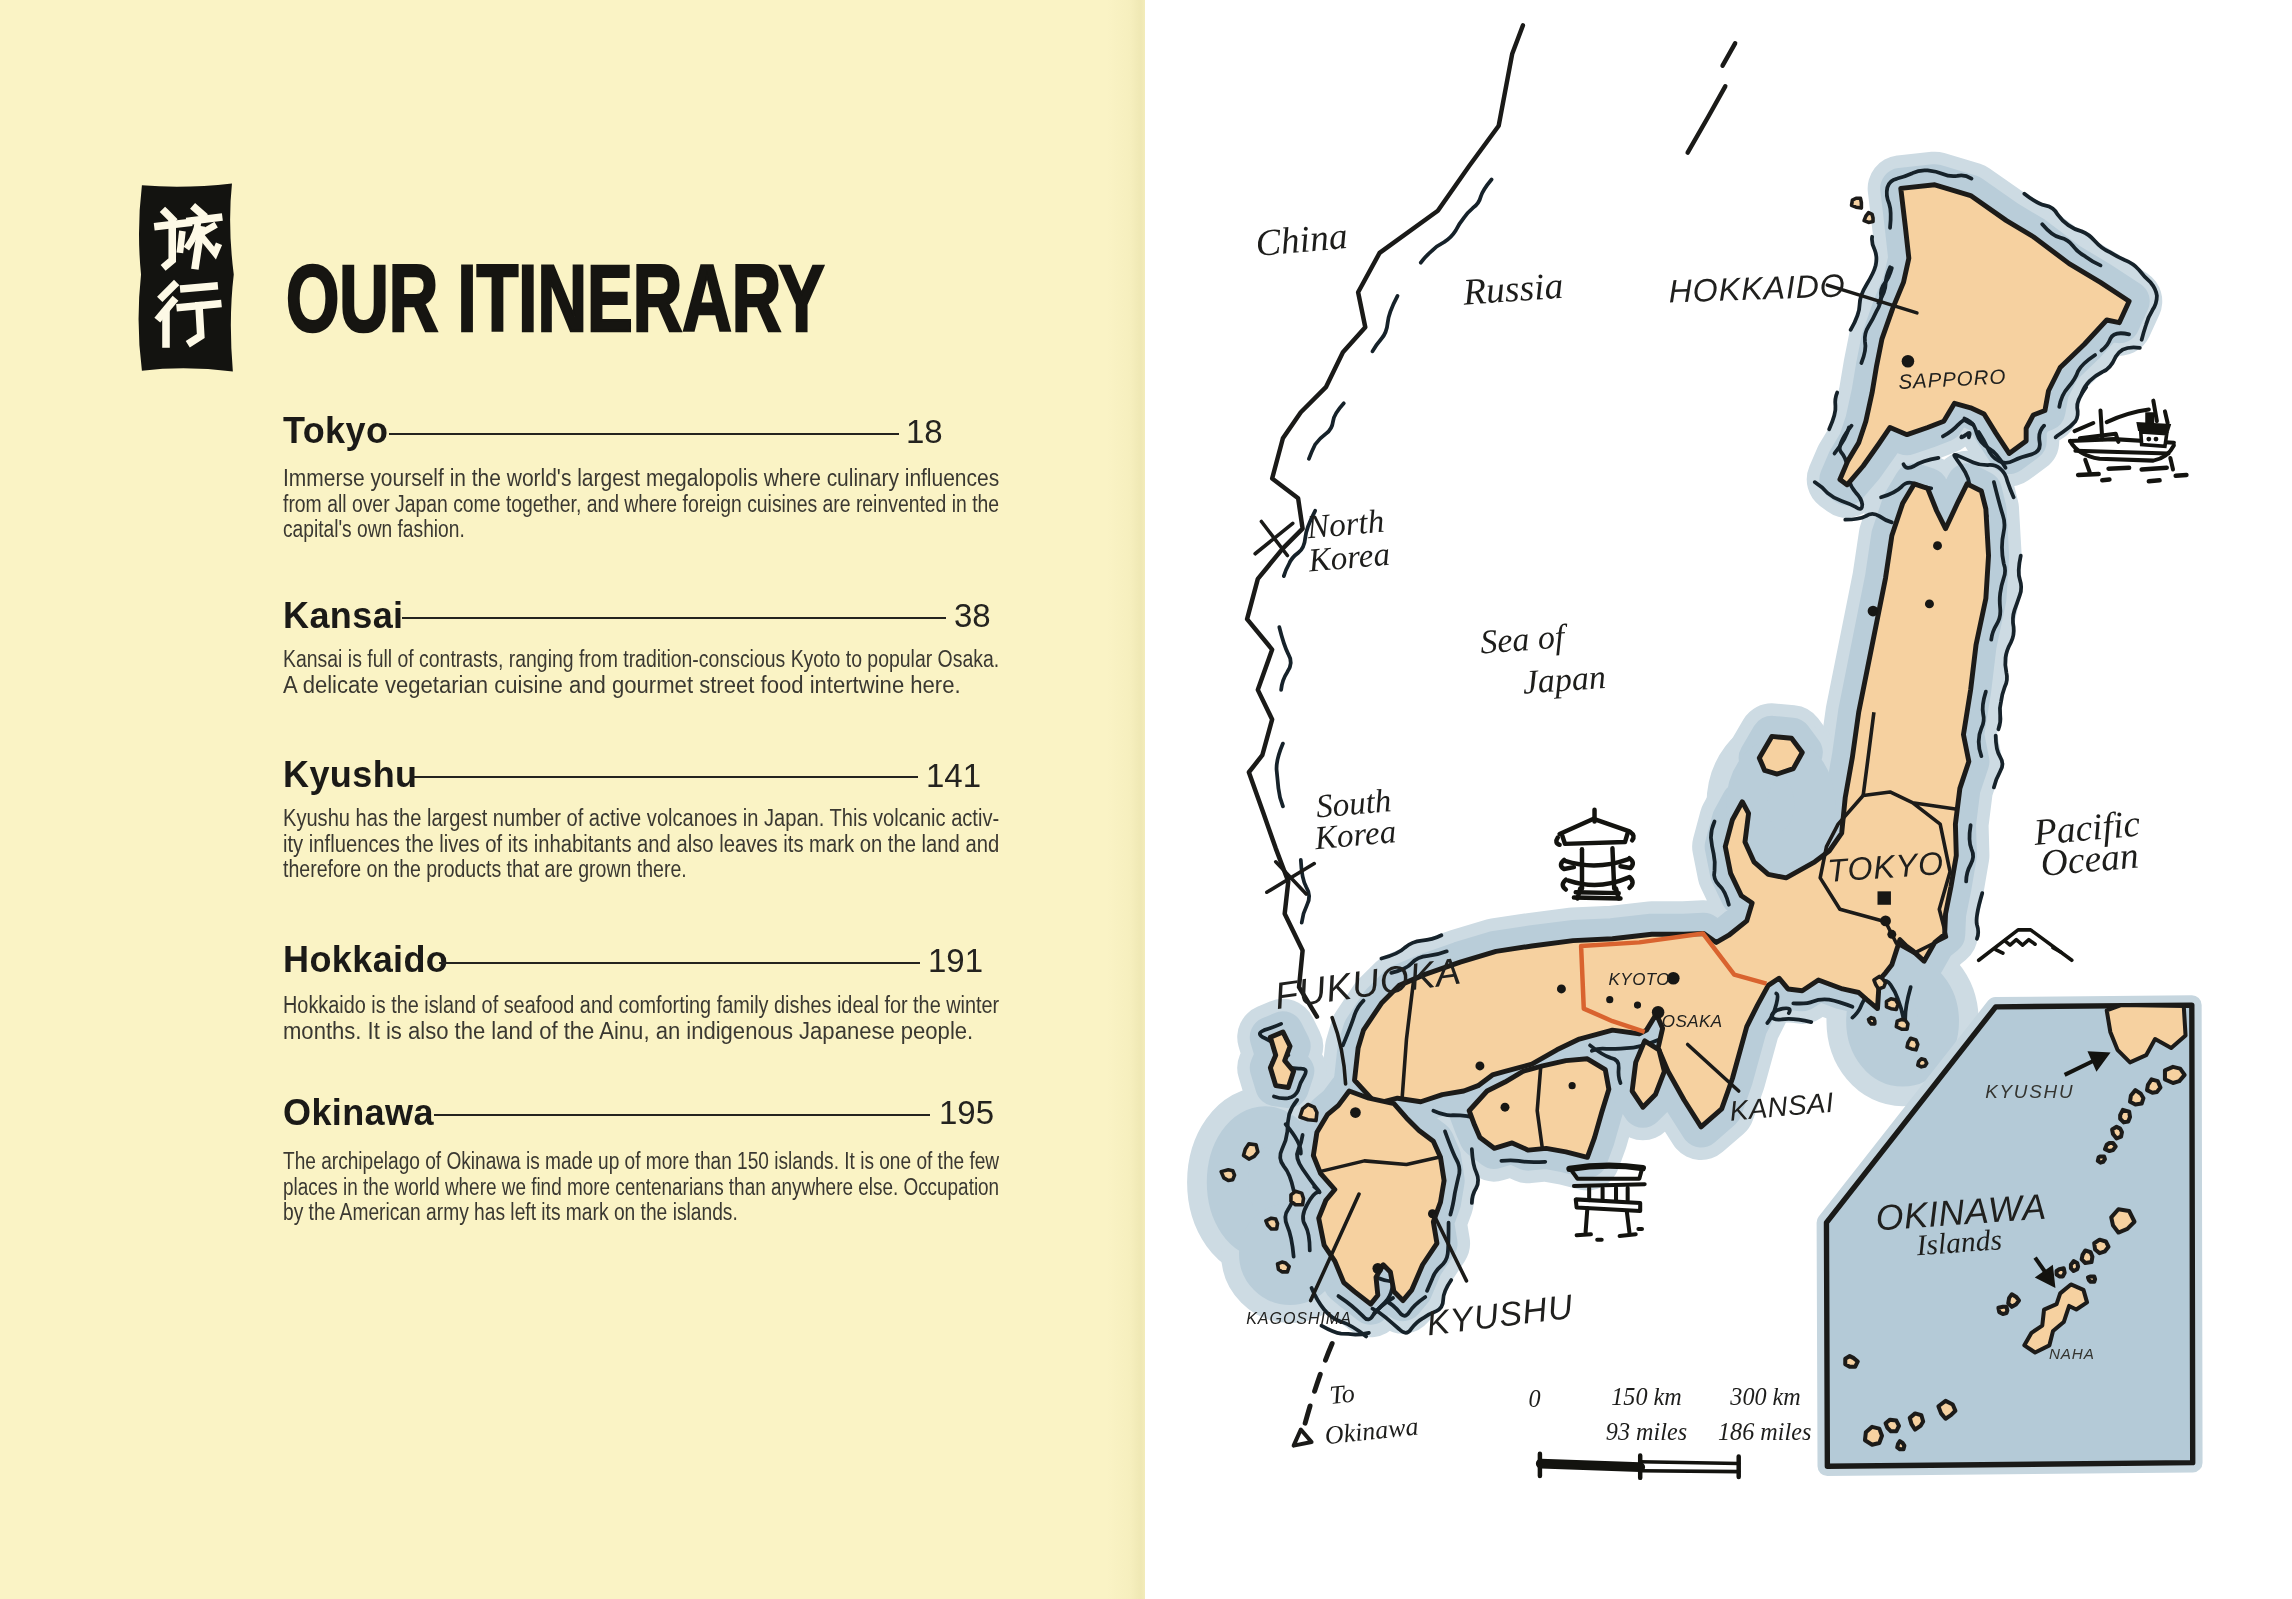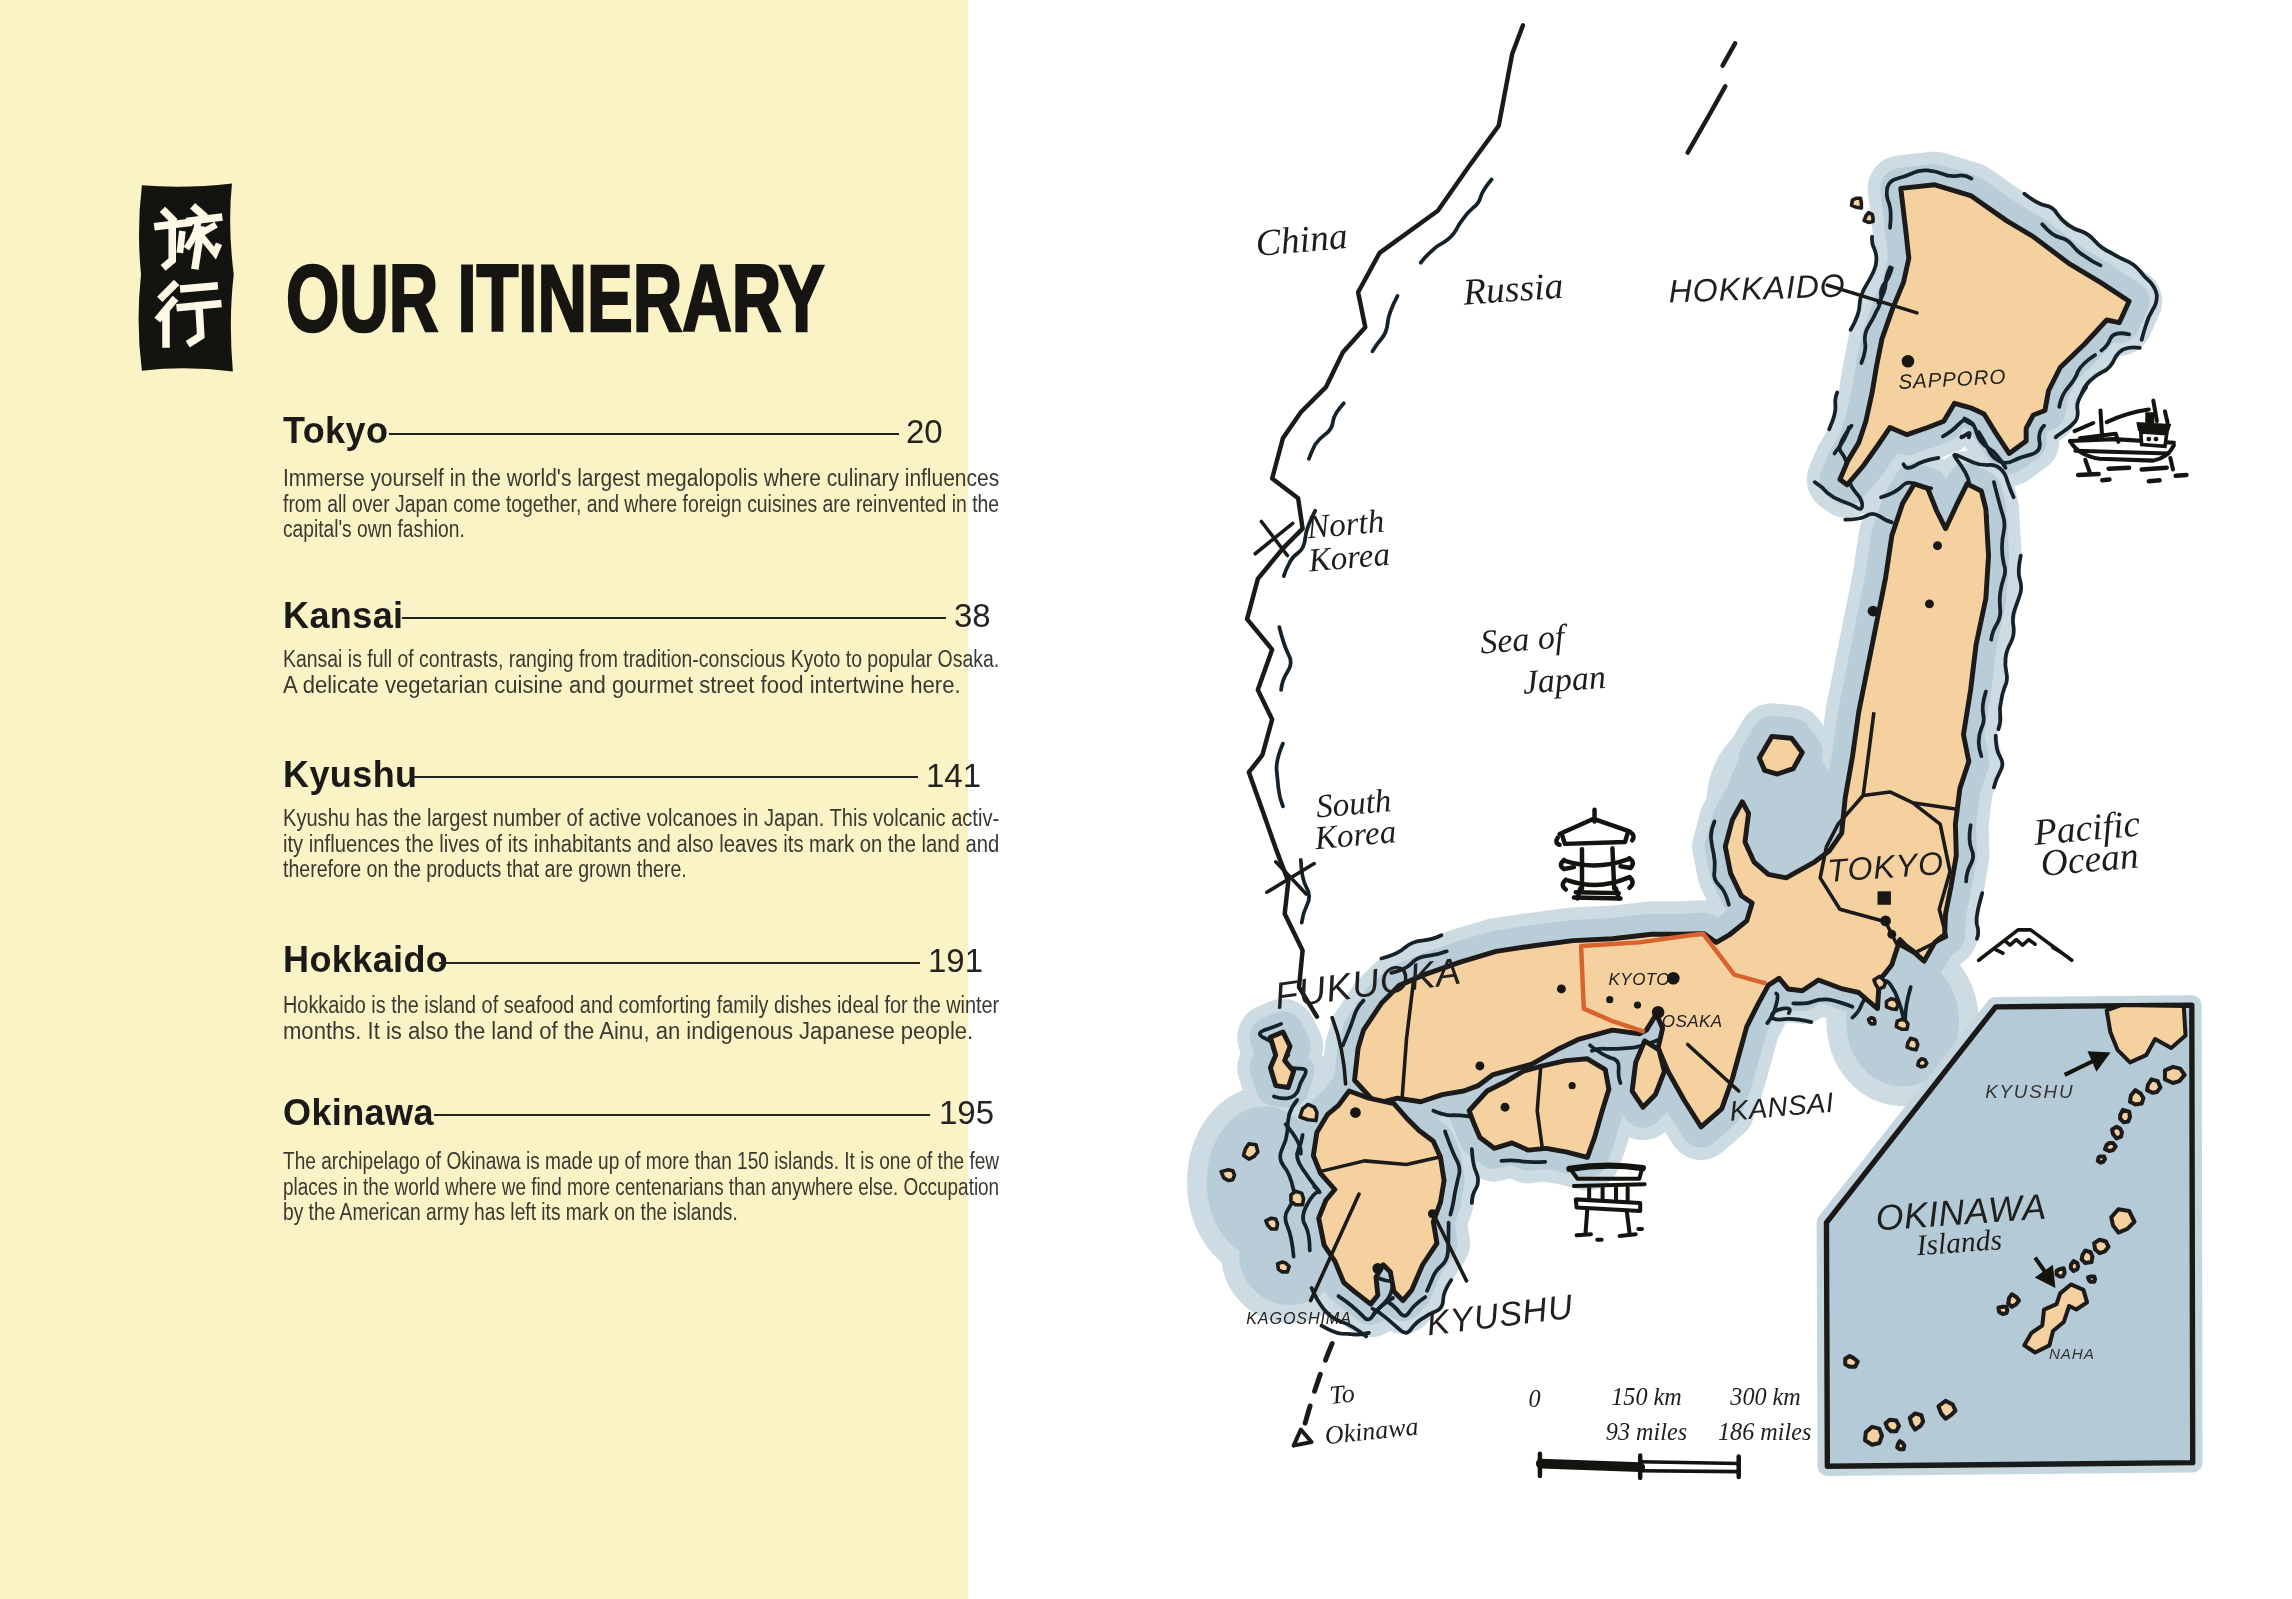--- a/index.html
+++ b/index.html
@@ -1,16 +1,16 @@
 <!DOCTYPE html>
 <html style="font-size:14.3px"><head><meta charset="utf-8">
 <style>
 html,body{margin:0;padding:0;background:#ffffff;width:2293px;height:1600px;overflow:hidden;}
 body{font-family:"Liberation Sans",sans-serif;position:relative;}
-#leftpage{position:absolute;left:0;top:0;width:968px;height:1600px;background:linear-gradient(90deg,#faf3c5 0px,#faf3c5 1107px,#f6efbe 1130px,#efe8b4 1141px,#f3ecba 1145px);}
+#leftpage{position:absolute;left:0;top:0;width:1145px;height:1600px;background:linear-gradient(90deg,#faf3c5 0px,#faf3c5 1107px,#f6efbe 1130px,#efe8b4 1141px,#f3ecba 1145px);}
 .h{position:absolute;left:283px;font-size:36px;font-weight:bold;color:#1b1a17;letter-spacing:0.4px;}
 .rule{position:absolute;height:2.3px;background:#24231f;}
 .num{position:absolute;font-size:33px;color:#24231f;}
 .para{position:absolute;}
 #map{position:absolute;left:1145px;top:0;}
 </style></head>
 <body>
 
 <div id="leftpage">
 <svg style="position:absolute;left:133px;top:176px" width="107" height="204" viewBox="0 0 120 228">
@@ -41,21 +41,21 @@
 </svg>
 <svg style="position:absolute;left:283px;top:242px" width="573" height="107" viewBox="0 0 640 120">
 
 <text x="2" y="100" font-family="Liberation Sans, sans-serif" font-weight="bold" font-size="106" textLength="604" lengthAdjust="spacingAndGlyphs" fill="#161511" stroke="#161511" stroke-width="3">OUR ITINERARY</text>
 </svg>
 
 <div class="h" style="top:410px">Tokyo</div>
 
 <div class="rule" style="top:433px;left:389px;width:510px"></div>
 
-<div class="num" style="top:413px;left:906px">20</div>
+<div class="num" style="top:413px;left:906px">18</div>
 
 <svg class="para" style="left:283px;top:467px" width="743" height="89" viewBox="0 0 830 99">
       <text x="0" y="21" font-family="Liberation Sans, sans-serif" font-size="26" fill="#3a3831" textLength="800" lengthAdjust="spacingAndGlyphs">Immerse yourself in the world's largest megalopolis where culinary influences</text>
       <text x="0" y="50" font-family="Liberation Sans, sans-serif" font-size="26" fill="#3a3831" textLength="800" lengthAdjust="spacingAndGlyphs">from all over Japan come together, and where foreign cuisines are reinvented in the</text>
       <text x="0" y="78" font-family="Liberation Sans, sans-serif" font-size="26" fill="#3a3831" textLength="203" lengthAdjust="spacingAndGlyphs">capital's own fashion.</text>
     </svg>
 
 <div class="h" style="top:595px">Kansai</div>
 
 <div class="rule" style="top:617px;left:402px;width:544px"></div>

